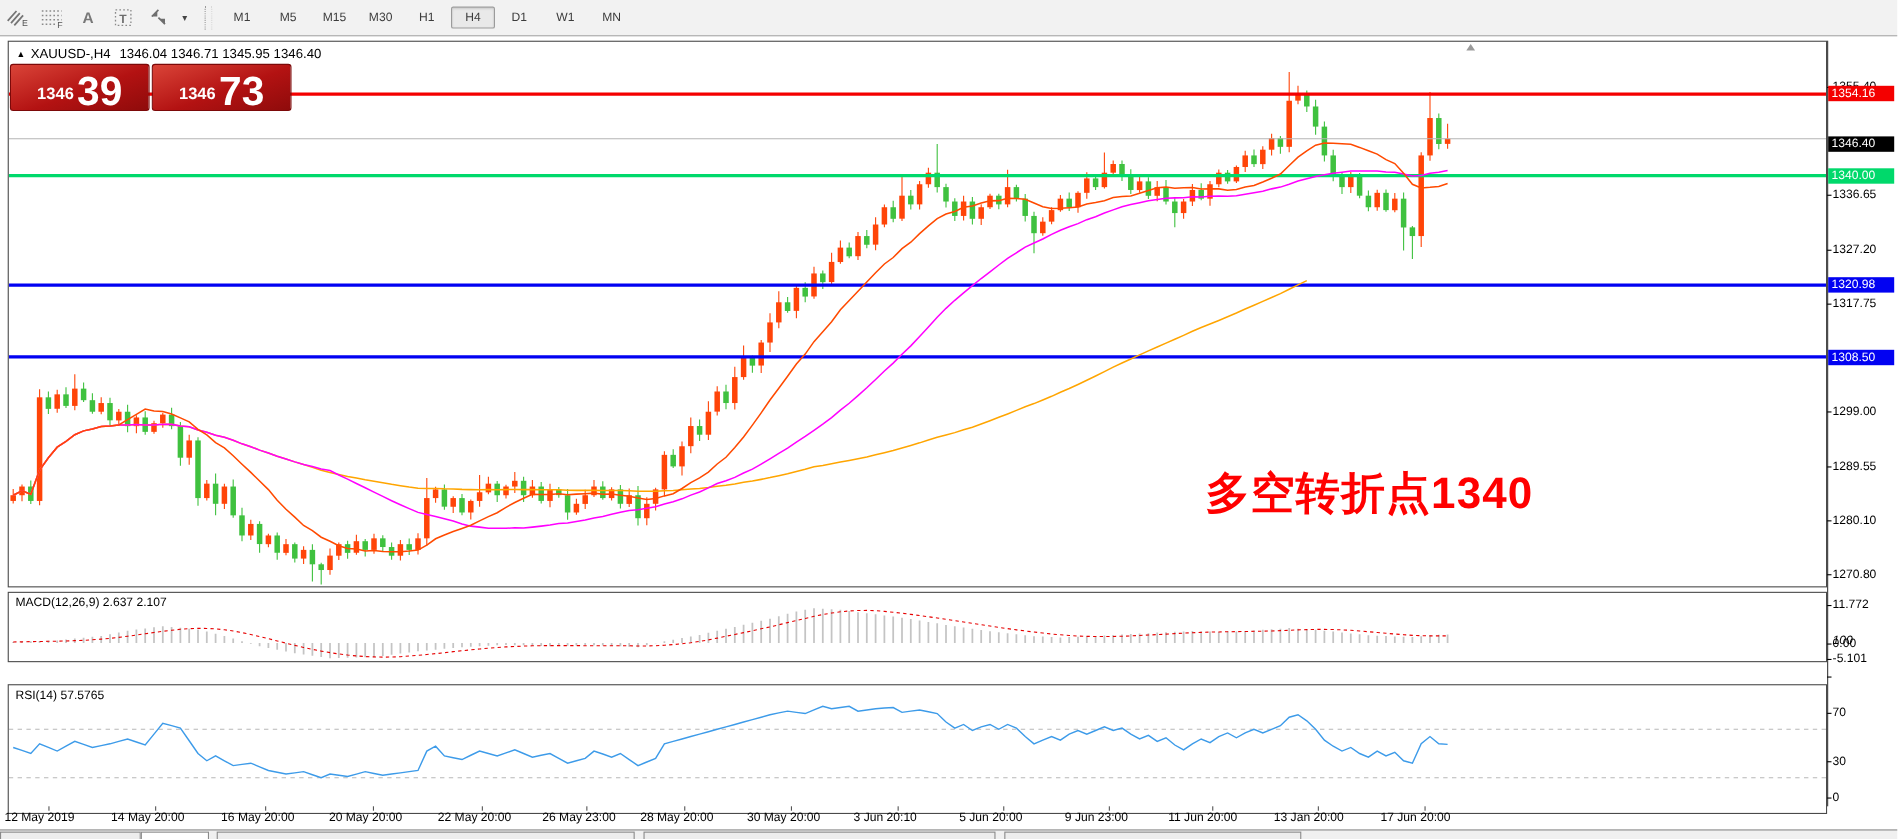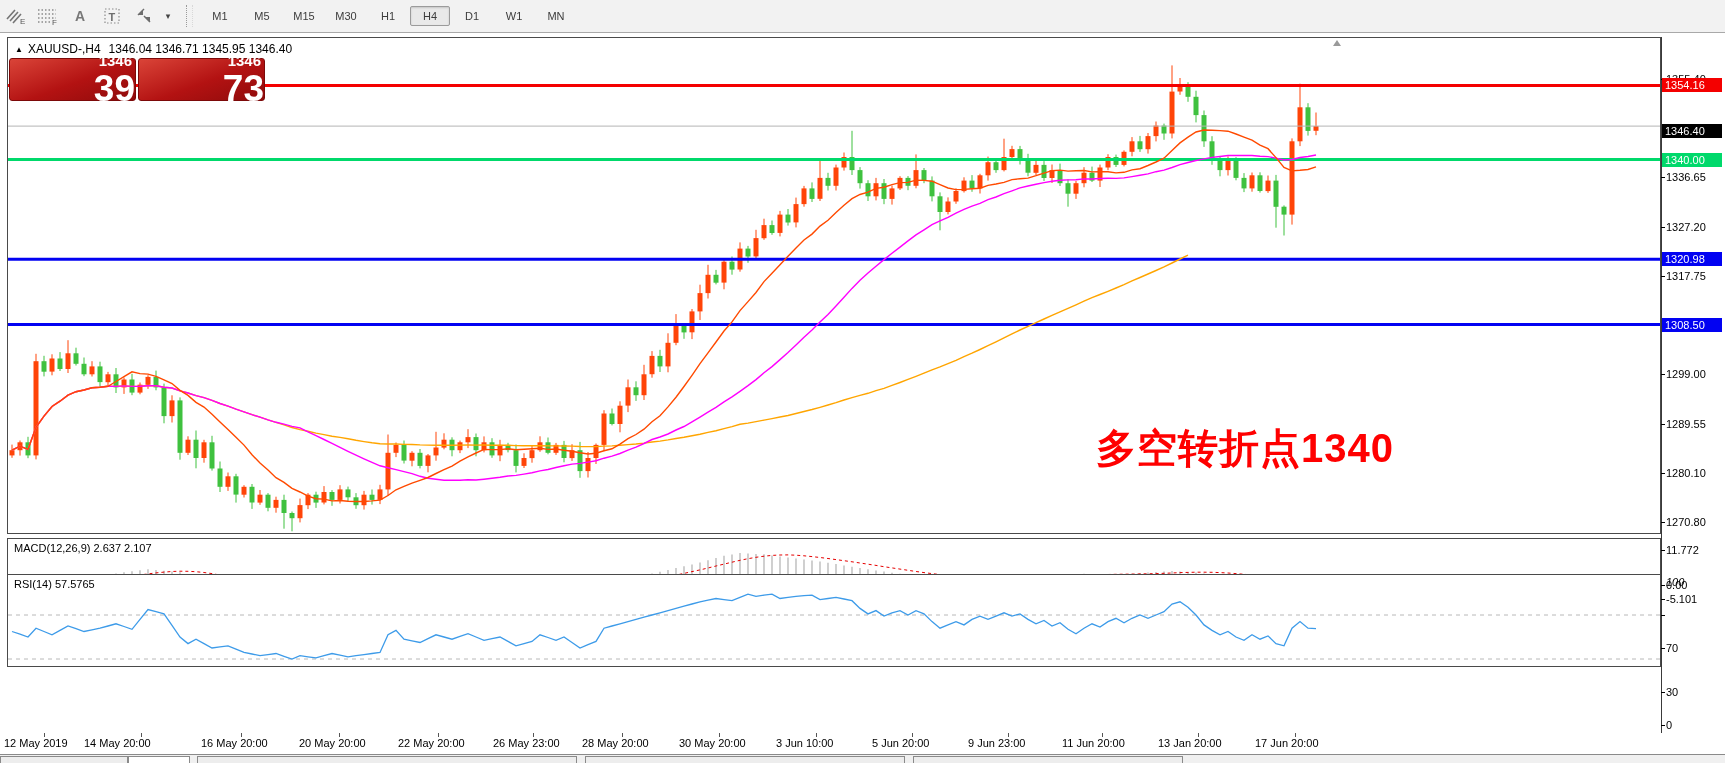--- a/index.html
+++ b/index.html
@@ -12,21 +12,21 @@
   .tb-icon{width:26px;height:22px;margin:0 3px;display:flex;align-items:center;justify-content:center;color:#6e6e6e;}
   .tb-sep{width:5px;height:22px;margin:0 6px 0 10px;border-left:1px dotted #9a9a9a;border-right:1px dotted #d8d8d8;}
   .tf-btn{min-width:24px;padding:3px 7px;margin:0 1px;font-size:11px;color:#3c3c3c;text-align:center;
     border:1px solid transparent;border-radius:2px;cursor:default;}
   .tf-btn.active{background:#e9e9e9;border:1px solid #9b9b9b;box-shadow:inset 0 1px 2px rgba(0,0,0,.15);}
 
   
   .panel{position:absolute;left:7px;width:1654px;background:#fff;border:1px solid #4a4a4a;box-sizing:border-box;}
   #main-panel{top:37px;height:497px;}
   #macd-panel{top:538px;height:64px;}
-  #rsi-panel{top:574px;height:93px;}
+  #rsi-panel{top:622px;height:118px;}
   .panel svg{position:absolute;left:0;top:0;}
   .panel-title{position:absolute;left:6px;top:3px;font-size:11px;color:#000;z-index:5;}
 
   #symbol-header{position:absolute;left:7px;top:4px;font-size:12px;color:#000;z-index:6;}
   #symbol-header .tri{font-size:8px;margin-right:5px;position:relative;top:-1px;}
   #symbol-header b{font-weight:normal;margin-right:8px;}
 
   
   #trade-panel{position:absolute;left:1px;top:19px;width:258px;height:69px;z-index:7;}
   .row1{display:flex;height:25px;}
@@ -35,21 +35,21 @@
   #sell-btn{width:63px;border-radius:3px 0 0 0;position:relative;}
   #sell-btn .ul{position:absolute;left:3px;right:3px;bottom:1px;height:2px;background:#f49a90;}
   #buy-btn{width:64px;border-radius:0 3px 0 0;}
   .spin{width:18px;background:linear-gradient(#fdfdfd,#e6e6e6);border:1px solid #96a7c4;box-sizing:border-box;
     color:#3a5dc8;font-size:7px;display:flex;align-items:center;justify-content:center;}
   #vol-input{width:89px;border:1px solid #96a7c4;border-left:none;border-right:none;box-sizing:border-box;
     font-size:15px;text-align:right;padding:0 10px 0 0;color:#000;outline:none;font-family:inherit;}
   .row2{display:flex;height:43px;margin-top:1px;}
   .quote-box{width:127px;border:1px solid #7c0909;border-radius:3px;box-sizing:border-box;
     background:linear-gradient(160deg,#da4438 0%,#b31212 55%,#8f0b0b 100%);
-    color:#fff;display:flex;align-items:flex-end;justify-content:center;padding-bottom:2px;flex-direction:column;}
+    color:#fff;display:flex;align-items:flex-end;justify-content:center;padding-bottom:2px;}
   .quote-box + .quote-box{margin-left:2px;}
   .q-small{font-size:15px;font-weight:bold;margin:0 3px 4px 0;}
   .q-big{font-size:37px;font-weight:bold;line-height:0.85;}
 
   
   .ytick{position:absolute;left:1666px;width:56px;font-size:11px;color:#000;}
   .ydash{position:absolute;left:1661px;width:4px;height:1px;background:#000;}
   .badge{position:absolute;left:1662px;width:60px;height:14px;font-size:11px;color:#fff;
     text-align:left;padding-left:3px;line-height:14px;box-sizing:border-box;z-index:4;}
   #axis-vline{position:absolute;left:1661px;top:37px;width:1px;height:696px;background:#3a3a3a;}
@@ -700,35 +700,35 @@
     <div class="ytick" style="top: 576px; font-style: italic;">100</div>
     <div class="ydash" style="top: 615px;"></div>
     <div class="ytick" style="top: 642px;">70</div>
     <div class="ydash" style="top: 648px;"></div>
     <div class="ytick" style="top: 686px;">30</div>
     <div class="ydash" style="top: 692px;"></div>
     <div class="ytick" style="top: 719px;">0</div>
     <div class="ydash" style="top: 725px;"></div>
     <div class="xlabel" style="left: 4px;">12 May 2019</div>
     <div class="xdash" style="left: 44px;"></div>
-    <div class="xlabel" style="left: 84px;">14 May 20:00</div>
+    <div class="xlabel" style="left: 101px;">14 May 20:00</div>
     <div class="xdash" style="left: 141px;"></div>
     <div class="xlabel" style="left: 201px;">16 May 20:00</div>
     <div class="xdash" style="left: 241px;"></div>
     <div class="xlabel" style="left: 299px;">20 May 20:00</div>
     <div class="xdash" style="left: 339px;"></div>
     <div class="xlabel" style="left: 398px;">22 May 20:00</div>
     <div class="xdash" style="left: 438px;"></div>
     <div class="xlabel" style="left: 493px;">26 May 23:00</div>
     <div class="xdash" style="left: 533px;"></div>
     <div class="xlabel" style="left: 582px;">28 May 20:00</div>
     <div class="xdash" style="left: 622px;"></div>
     <div class="xlabel" style="left: 679px;">30 May 20:00</div>
     <div class="xdash" style="left: 719px;"></div>
-    <div class="xlabel" style="left: 776px;">3 Jun 10:00</div>
+    <div class="xlabel" style="left: 776px;">3 Jun 20:10</div>
     <div class="xdash" style="left: 816px;"></div>
     <div class="xlabel" style="left: 872px;">5 Jun 20:00</div>
     <div class="xdash" style="left: 912px;"></div>
     <div class="xlabel" style="left: 968px;">9 Jun 23:00</div>
     <div class="xdash" style="left: 1008px;"></div>
     <div class="xlabel" style="left: 1062px;">11 Jun 20:00</div>
     <div class="xdash" style="left: 1102px;"></div>
     <div class="xlabel" style="left: 1158px;">13 Jan 20:00</div>
     <div class="xdash" style="left: 1198px;"></div>
     <div class="xlabel" style="left: 1255px;">17 Jun 20:00</div>

